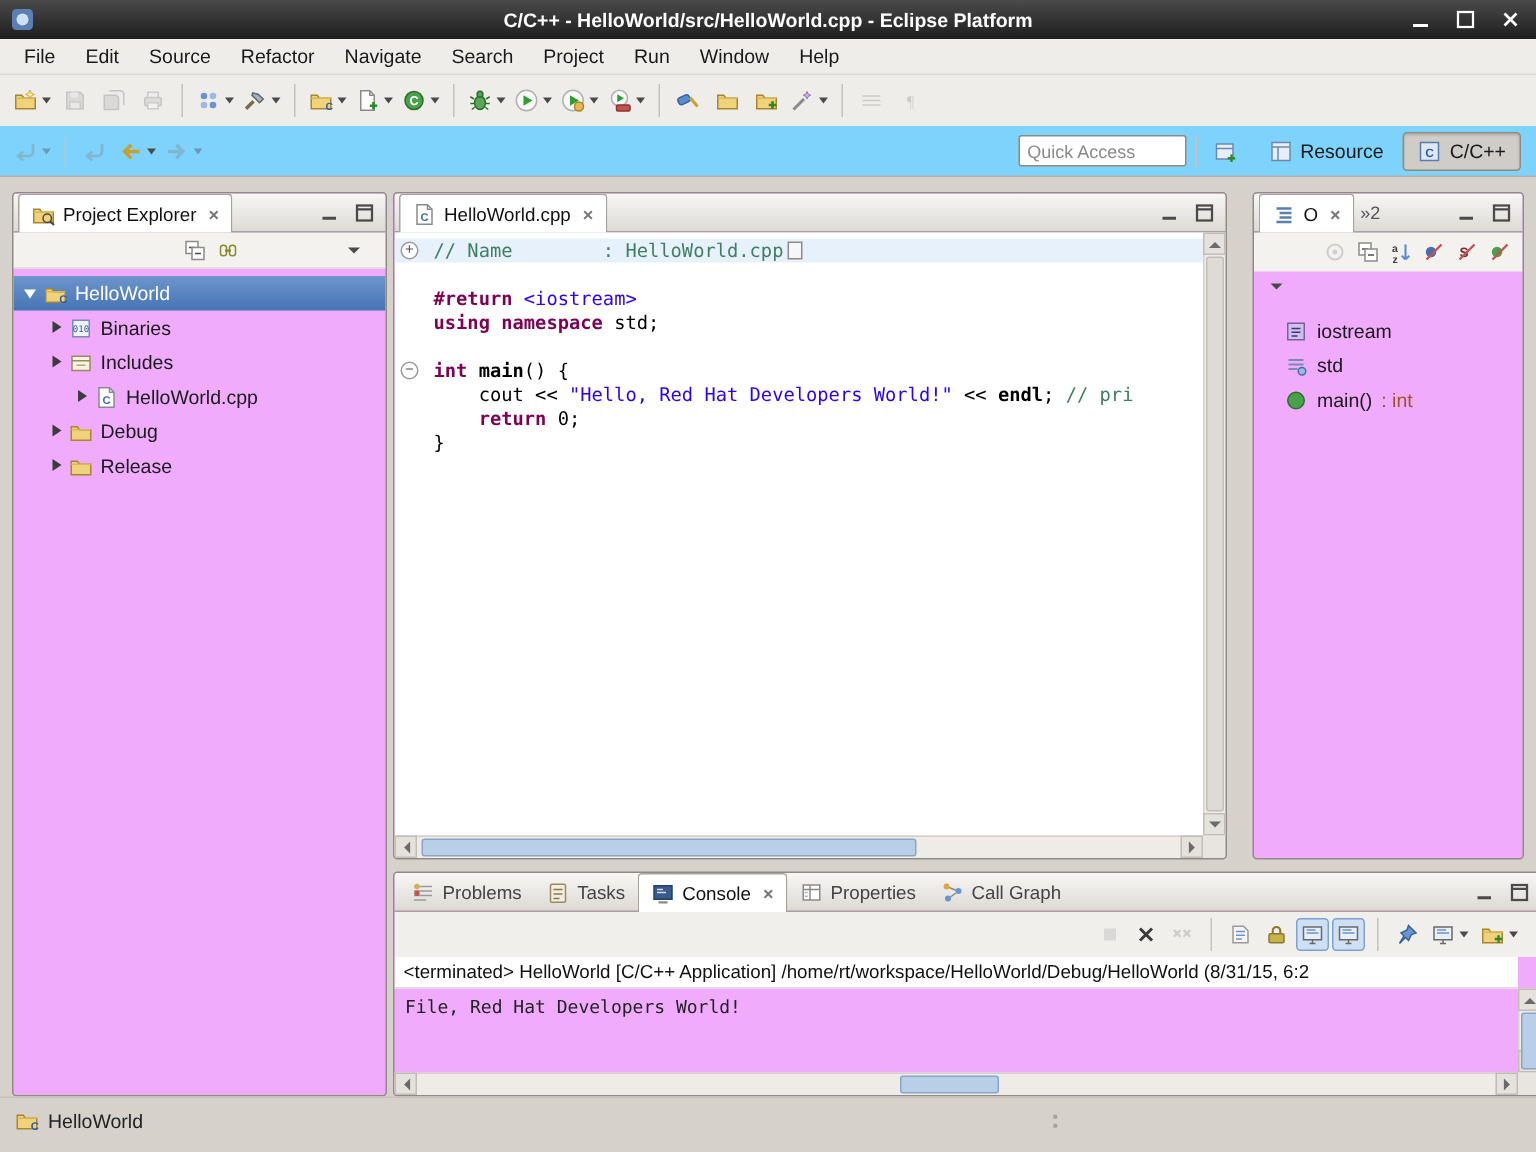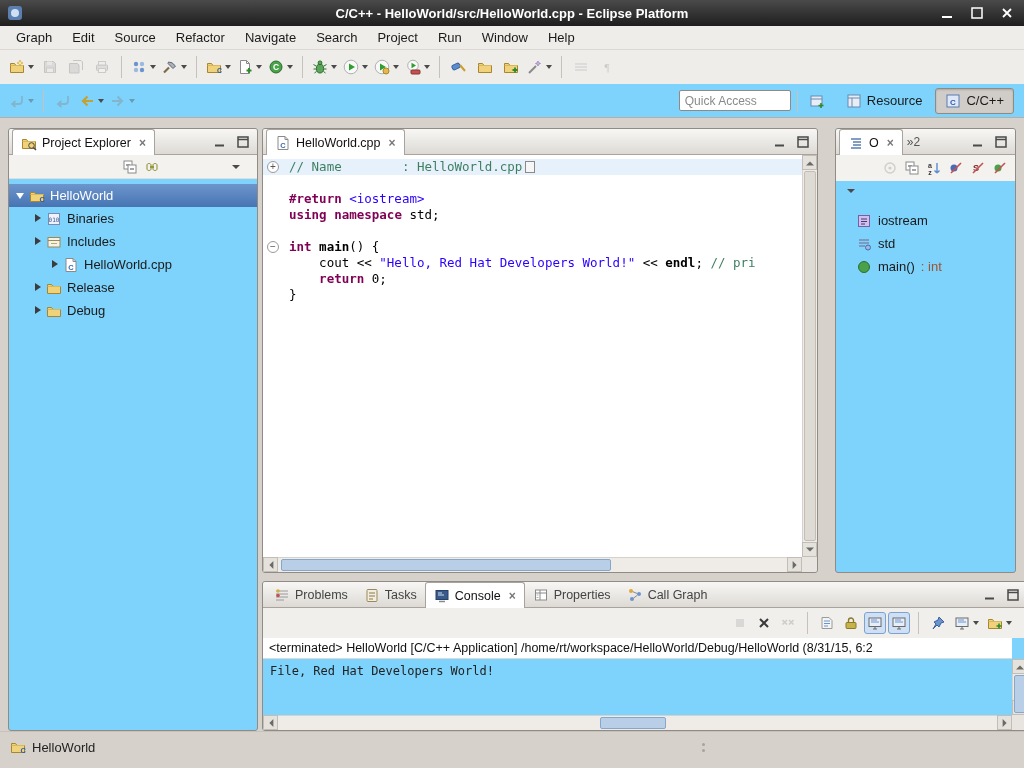--- a/index.html
+++ b/index.html
@@ -25,21 +25,21 @@
   .dd{width:0;height:0;border-left:3.5px solid transparent;border-right:3.5px solid transparent;border-top:4px solid #4a4a4a;margin-left:3px;}
   .tsep{width:1px;height:22px;background:#c6c2bb;margin:0 6px;flex:none;}
   .flex1{flex:1;}
   #quickAccess{width:112px;height:21px;border:1px solid #8f8b84;border-radius:2px;background:#fff;font-family:"Liberation Sans",sans-serif;font-size:12px;padding:0 5px;color:#222;}
   #quickAccess::placeholder{color:#8a8a8a;}
   #perspButtons{display:flex;align-items:center;gap:3px;margin-left:6px;}
   .persp{display:flex;align-items:center;gap:5px;padding:4px 9px;border:1px solid transparent;border-radius:3px;font-size:13px;}
   .persp.active{background:#d0cdc8;border-color:#8f8b84;box-shadow:inset 0 1px 2px rgba(0,0,0,.18);}
 
   
-  .panel{position:absolute;background:#7dd3fc;border:1px solid #908c85;border-radius:3px;overflow:hidden;}
+  .panel{position:absolute;background:#f0abfc;border:1px solid #908c85;border-radius:3px;overflow:hidden;}
   .tabbar{height:26px;background:linear-gradient(#f8f7f5,#dddad5);border-bottom:1px solid #a8a49d;display:flex;align-items:flex-end;position:relative;padding-left:3px;}
   .vtab{display:inline-flex;align-items:center;gap:5px;height:25px;padding:0 8px;font-size:12.5px;color:#444;white-space:nowrap;}
   .vtab.active{background:#fff;border:1px solid #a8a49d;border-bottom:none;border-radius:3px 3px 0 0;margin-bottom:-1px;height:26px;color:#111;}
   .tab-close{color:#777;font-weight:bold;font-size:12px;margin-left:3px;}
   .minmax{position:absolute;right:6px;top:5px;display:flex;gap:7px;}
   .overflow-lbl{color:#555;font-size:12px;margin-left:4px;align-self:center;}
   .view-toolbar{height:24px;background:#f3f2ef;border-bottom:1px solid #e2dfda;display:flex;align-items:center;}
   .icon{display:inline-flex;width:16px;height:16px;flex:none;}
   .ticon{width:16px;height:16px;display:inline-flex;flex:none;}
 
@@ -124,21 +124,21 @@
       </span>
     <span class="wbtn">
         <svg width="16" height="16" viewBox="0 0 16 16" xmlns="http://www.w3.org/2000/svg">
           <path d="M4 4l8 8M12 4l-8 8" stroke="#fff" stroke-width="1.8"></path>
         </svg>
       </span>
   </span>
 </div>
 
 <div id="menubar">
-    <span class="menu-item">Graph</span>
+    <span class="menu-item">File</span>
     <span class="menu-item">Edit</span>
     <span class="menu-item">Source</span>
     <span class="menu-item">Refactor</span>
     <span class="menu-item">Navigate</span>
     <span class="menu-item">Search</span>
     <span class="menu-item">Project</span>
     <span class="menu-item">Run</span>
     <span class="menu-item">Window</span>
     <span class="menu-item">Help</span>
   </div>
@@ -493,31 +493,31 @@
         <span class="tlabel">HelloWorld.cpp</span>
       </div>
       <div class="trow" style="padding-left: 23px;">
         <span class="tarrow collapsed"></span>
         <span class="icon ticon">
           <svg width="16" height="16" viewBox="0 0 16 16" xmlns="http://www.w3.org/2000/svg">
             <path d="M1.5 4.5h4l1.5 2h7.5v7H1.5z" fill="#efd27a" stroke="#a8862f"></path>
             <path d="M1.5 6.5h13" stroke="#d9b858" fill="none"></path>
           </svg>
         </span>
-        <span class="tlabel">Release</span>
+        <span class="tlabel">Debug</span>
       </div>
       <div class="trow" style="padding-left: 23px;">
         <span class="tarrow collapsed"></span>
         <span class="icon ticon">
           <svg width="16" height="16" viewBox="0 0 16 16" xmlns="http://www.w3.org/2000/svg">
             <path d="M1.5 4.5h4l1.5 2h7.5v7H1.5z" fill="#efd27a" stroke="#a8862f"></path>
             <path d="M1.5 6.5h13" stroke="#d9b858" fill="none"></path>
           </svg>
         </span>
-        <span class="tlabel">Debug</span>
+        <span class="tlabel">Release</span>
       </div>
     </div>
 </div>
 
 <div id="editorPanel" class="panel">
   <div class="tabbar">
     <span class="vtab active">
       <span class="ticon icon">
           <svg width="16" height="16" viewBox="0 0 16 16" xmlns="http://www.w3.org/2000/svg">
             <path d="M3 1.5h7l3 3v10H3z" fill="#fff" stroke="#8a8a8a"></path>

